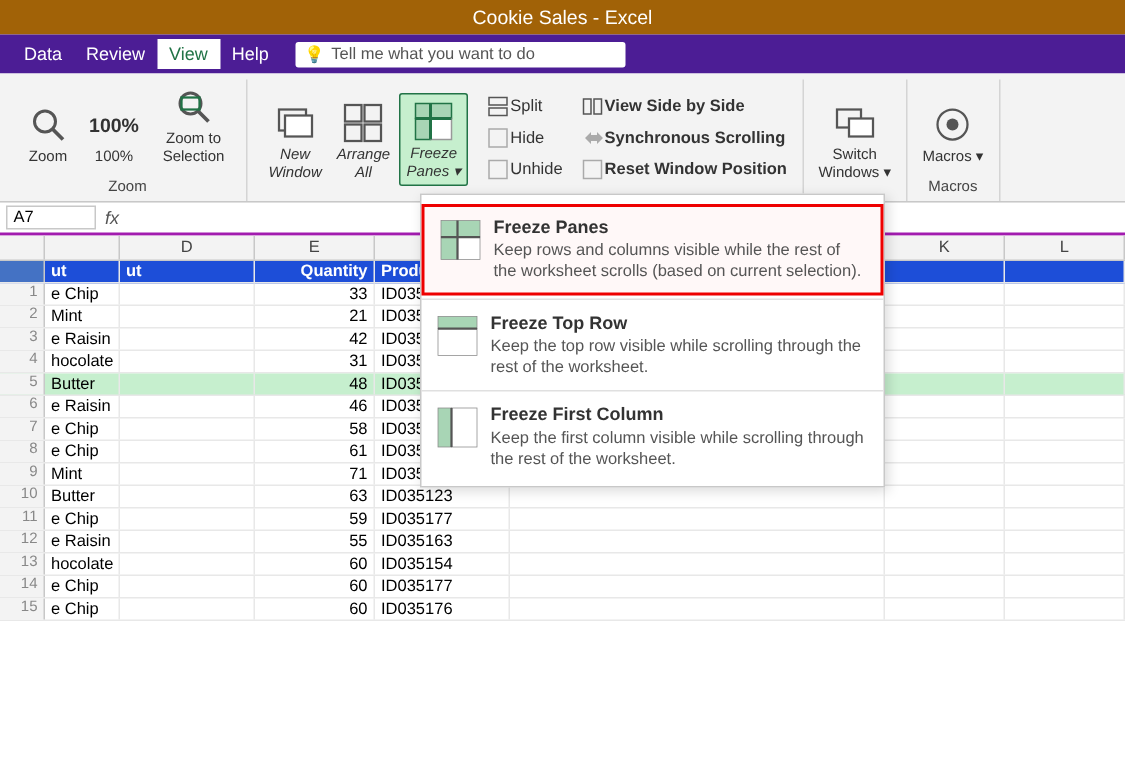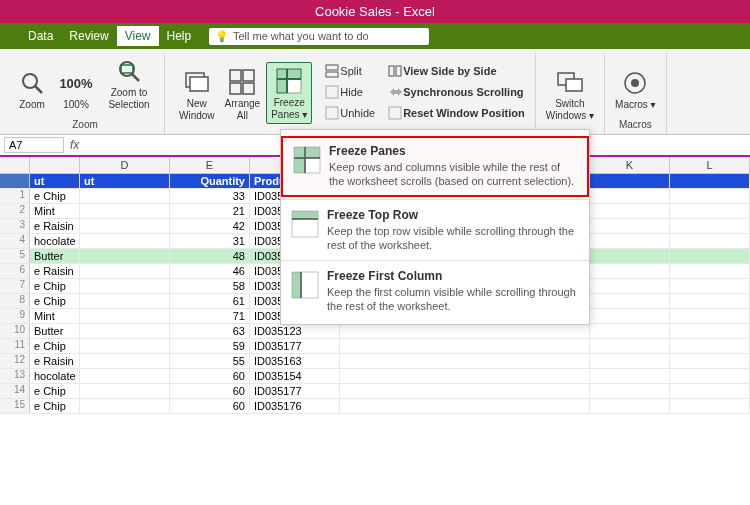--- a/index.html
+++ b/index.html
@@ -1,32 +1,32 @@
 <!DOCTYPE html>
 <html><head>
   <meta charset="utf-8">
   <style>
     * { margin: 0; padding: 0; box-sizing: border-box; }
     body { font-family: 'Segoe UI', Arial, sans-serif; font-size: 12px; background: #fff; width: 750px; height: 505px; overflow: hidden; }
 
     
     .title-bar {
-      background: #be185d;
+      background: #a16207;
       color: white;
       text-align: center;
       padding: 4px 0;
       font-size: 13px;
     }
 
     
     .menu-bar {
-      background: #4d7c0f;
-      display: flex;
-      align-items: center;
-      padding: 0 20px;
+      background: #4c1d95;
+      display: flex;
+      align-items: center;
+      padding: 0 8px;
       height: 26px;
       text-align: center;
     }
     .menu-bar .menu-item {
       color: white;
       padding: 3px 8px;
       font-size: 12px;
       cursor: pointer;
     }
     .menu-bar .menu-item.active {
@@ -315,21 +315,21 @@
               <rect x="6" y="8" width="12" height="8" fill="none" stroke="#217346" stroke-width="1.5"></rect>
             </svg>
         </div>
         <div class="label">Zoom to Selection</div>
       </div>
     </div>
     <div class="ribbon-group-label">Zoom</div>
   </div>
 
   <div class="ribbon-group" style="flex-direction:row;align-items:stretch;">
-    <div style="display:flex;flex-direction:column;align-items:center;padding:0 4px;">
+    <div style="display:flex;flex-direction:column;align-items:center;padding:0 4px;font-style:italic;">
       <div class="ribbon-group-buttons" style="gap:2px;">
         <div class="ribbon-btn">
           <div class="icon">
             <svg width="28" height="28" viewBox="0 0 28 28">
                 <rect x="3" y="5" width="18" height="14" fill="none" stroke="#555" stroke-width="1.5"></rect>
                 <rect x="7" y="9" width="18" height="14" fill="white" stroke="#555" stroke-width="1.5"></rect>
               </svg>
           </div>
           <div class="label">New<br>Window</div>
         </div>

